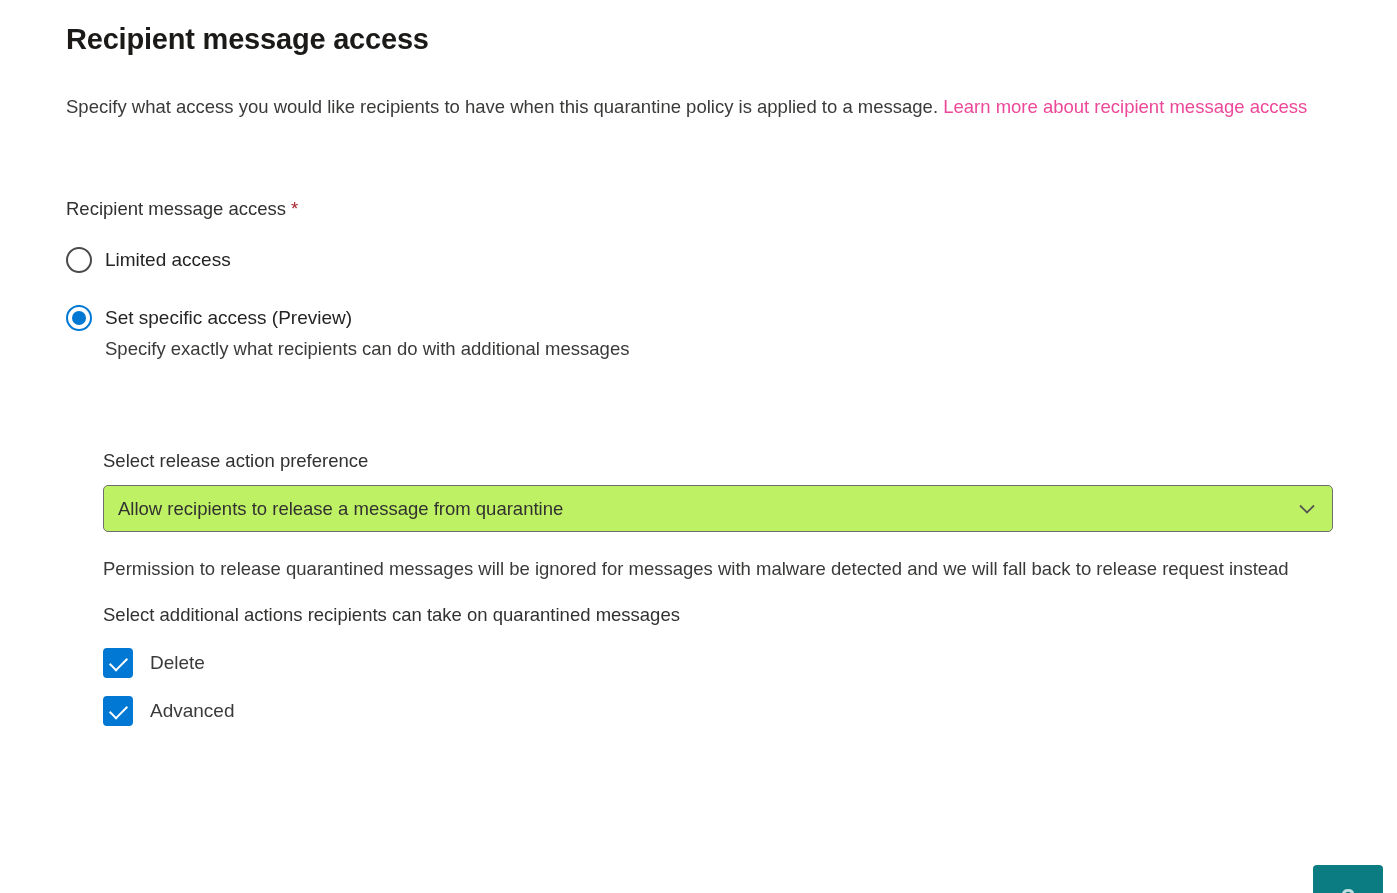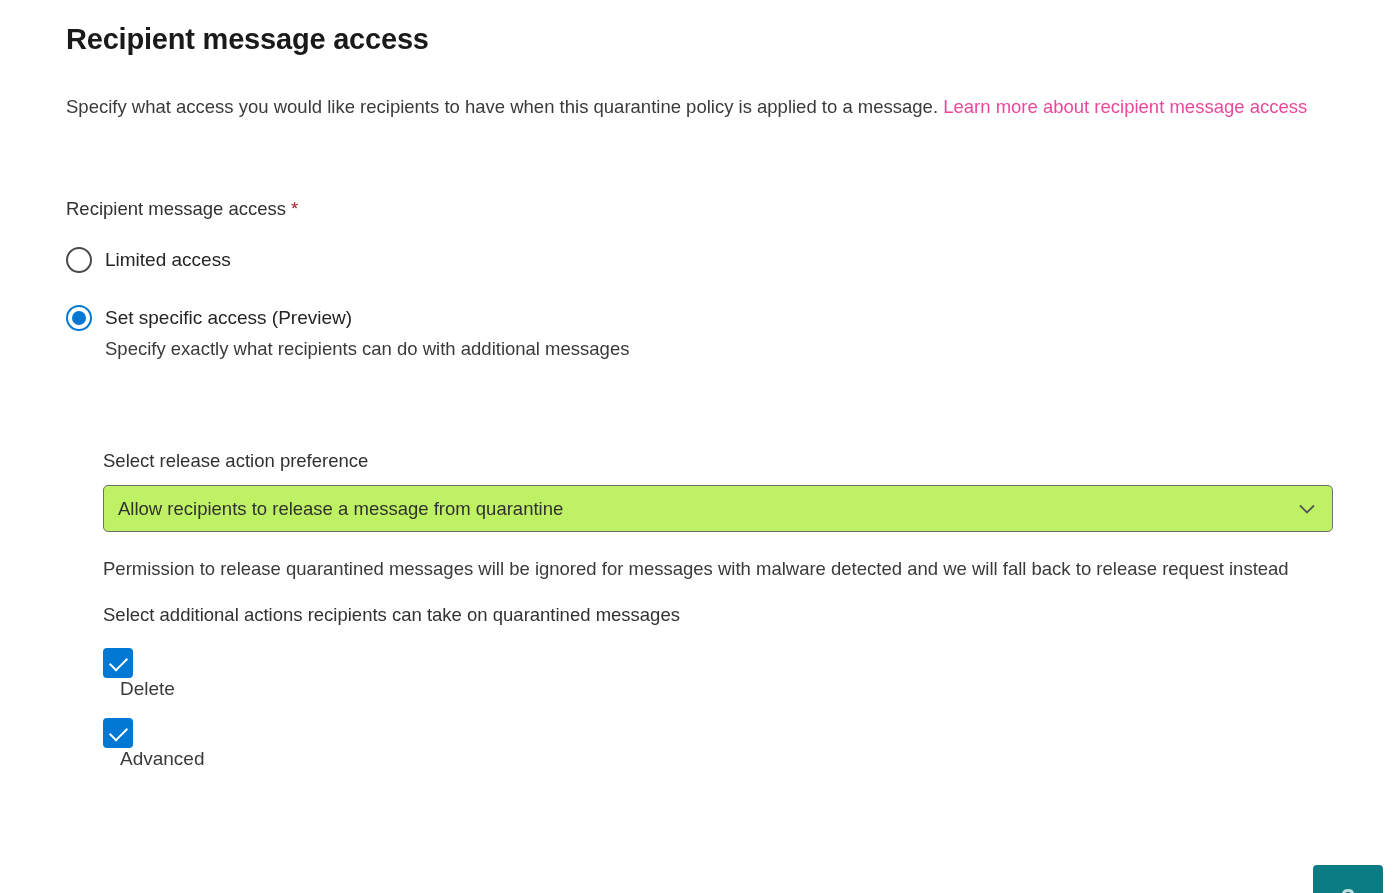--- a/index.html
+++ b/index.html
@@ -53,21 +53,21 @@
     display:flex; align-items:center; justify-content:space-between;
     padding:0 16px 0 14px; cursor:pointer;text-align:center;
   }
   .dropdown-value { font-size:18.5px; color:#323130; }
   .chevron-wrap { display:flex; align-items:center; }
 
   .note { margin-top:22px; font-size:18.5px; line-height:29px; color:#3b3a39; max-width:1238px; }
 
   .actions-label { margin-top:20px; font-size:18.5px; line-height:24px; color:#323130; }
 
-  .checkbox-row { display:flex; cursor:pointer; margin-top:18px;flex-direction:column; }
+  .checkbox-row { display:flex; align-items:center; cursor:pointer; margin-top:18px; }
   .checkbox-row.first { margin-top:21px; }
   .checkbox {
     flex:0 0 auto; width:30px; height:30px;
     border:2px solid #6e6e6e; border-radius:4px; background:#fff; position:relative;
   }
   .checkbox.on { background:#0078d4; border-color:#0078d4; }
   .checkbox.on::after {
     content:""; position:absolute; left:5px; top:7px;
     width:15px; height:8px;
     border-left:2.5px solid #fff; border-bottom:2.5px solid #fff;

